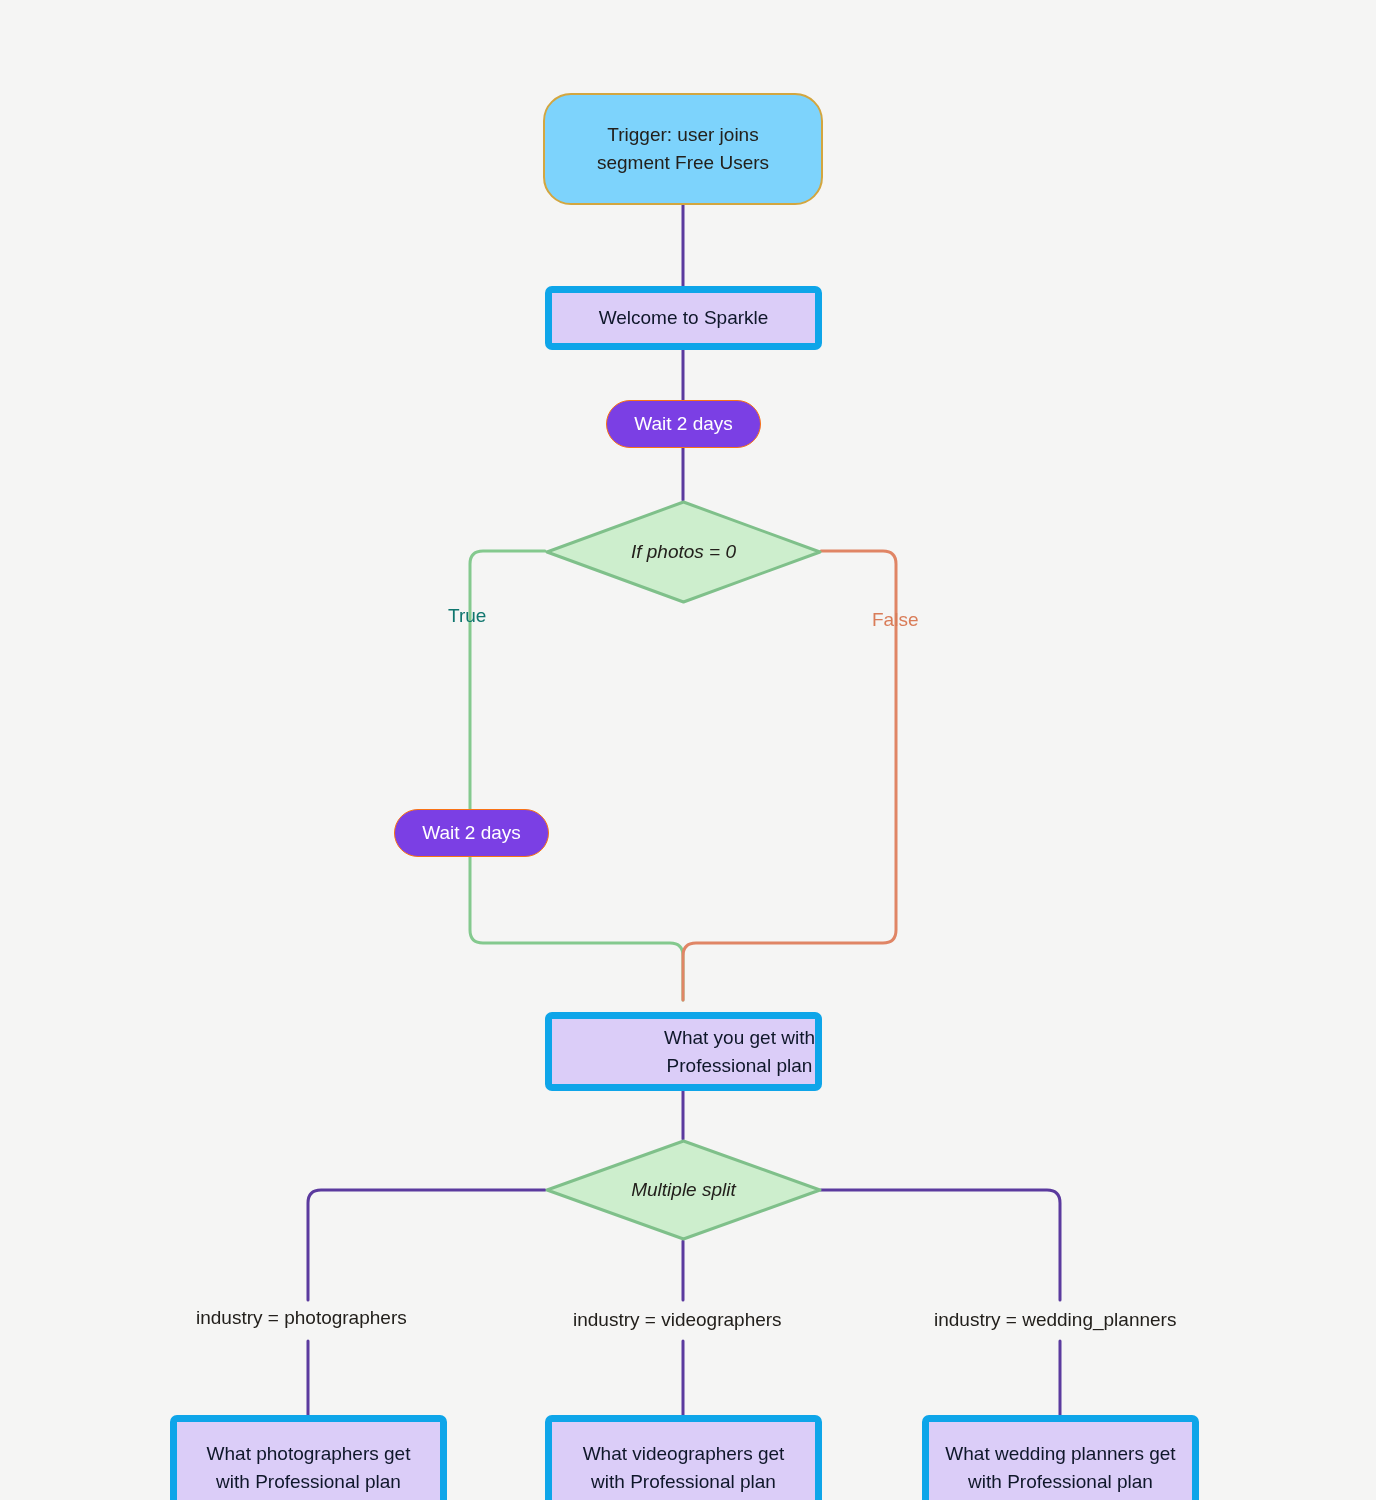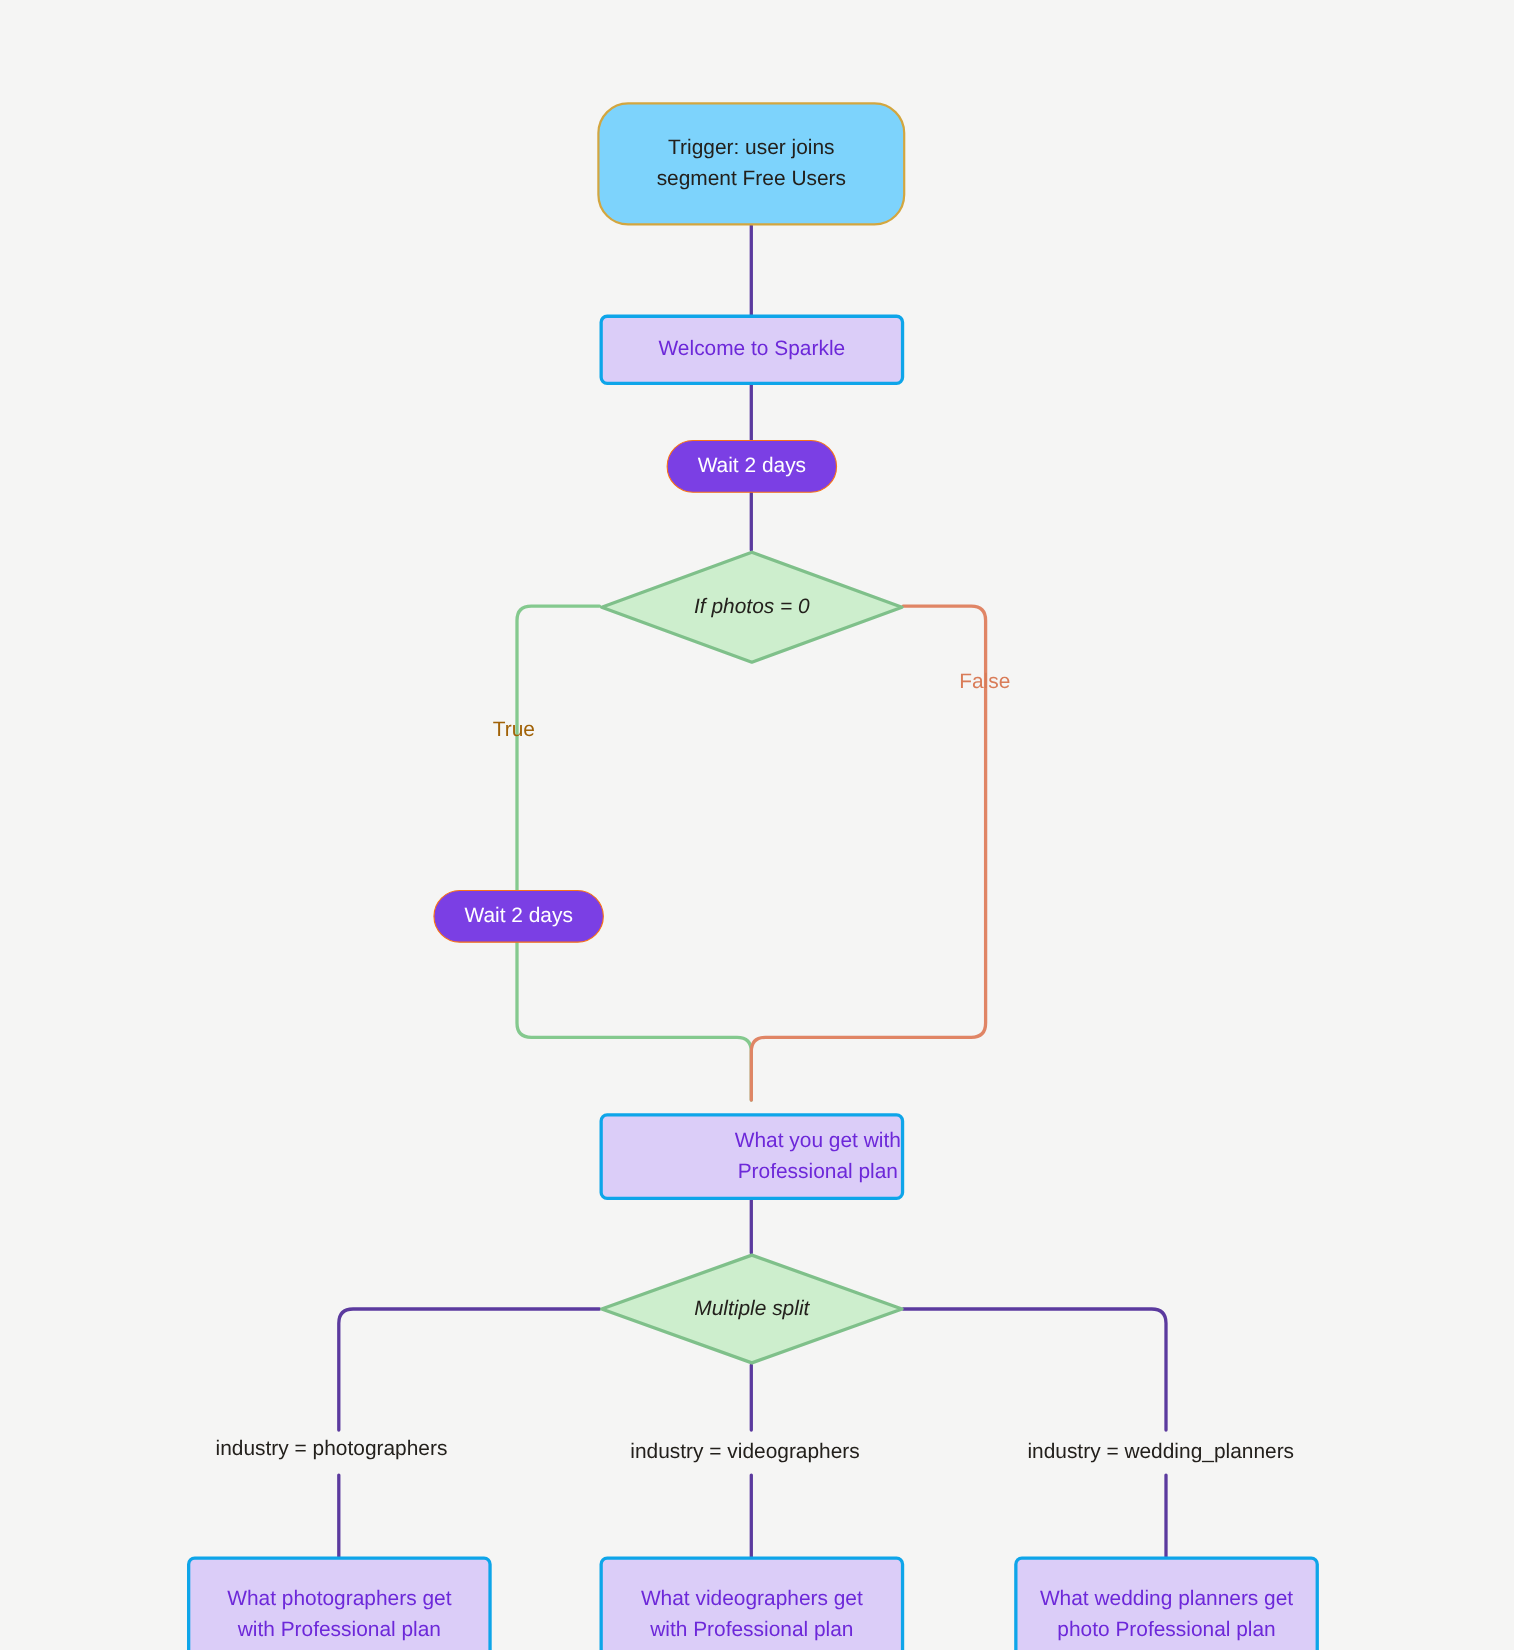--- a/index.html
+++ b/index.html
@@ -40,23 +40,23 @@
     background: #7dd3fc;
     border: 2px solid #d3a63f;
     border-radius: 28px;
     color: #23201c;
     font-size: 19px;
   }
 
   
   .n-message {
     background: #dbcdf8;
-    border: 3px solid #0ea5e9;
+    border: 7px solid #0ea5e9;
     border-radius: 7px;
-    color: #6d28d9;
+    color: #0f172a;
     font-size: 19px;
   }
 
   
   .n-wait {
     background: #7b3fe4;
     border: 1px solid #f97316;
     border-radius: 24px;
     color: #ffffff;
     font-size: 19px;
@@ -81,21 +81,21 @@
     font-style: italic;
   }
 
   
   .edge-label {
     position: absolute;
     font-size: 19px;
     white-space: nowrap;
     z-index: 6;
   }
-  .lbl-true  { color: #a16207; margin-top: 48px; }
+  .lbl-true  { color: #0f766e; }
   .lbl-false { color: #d97c58; }
   .lbl-split { color: #23201c; }
 </style>
 </head>
 <body>
 
 <div id="canvas">
 
   <svg id="edges" viewBox="0 0 1376 1500" xmlns="http://www.w3.org/2000/svg">
     <g fill="none" stroke-linecap="round" stroke-linejoin="round" stroke-width="3">
@@ -186,16 +186,16 @@
 with Professional plan</span>
   </div>
 
   <div class="node n-message" style="left:545px; top:1415px; width:277px; height:105px;">
     <span class="node-text">What videographers get
 with Professional plan</span>
   </div>
 
   <div class="node n-message" style="left:922px; top:1415px; width:277px; height:105px;">
     <span class="node-text">What wedding planners get
-photo Professional plan</span>
+with Professional plan</span>
   </div>
 
 </div>
 
 </body></html>

